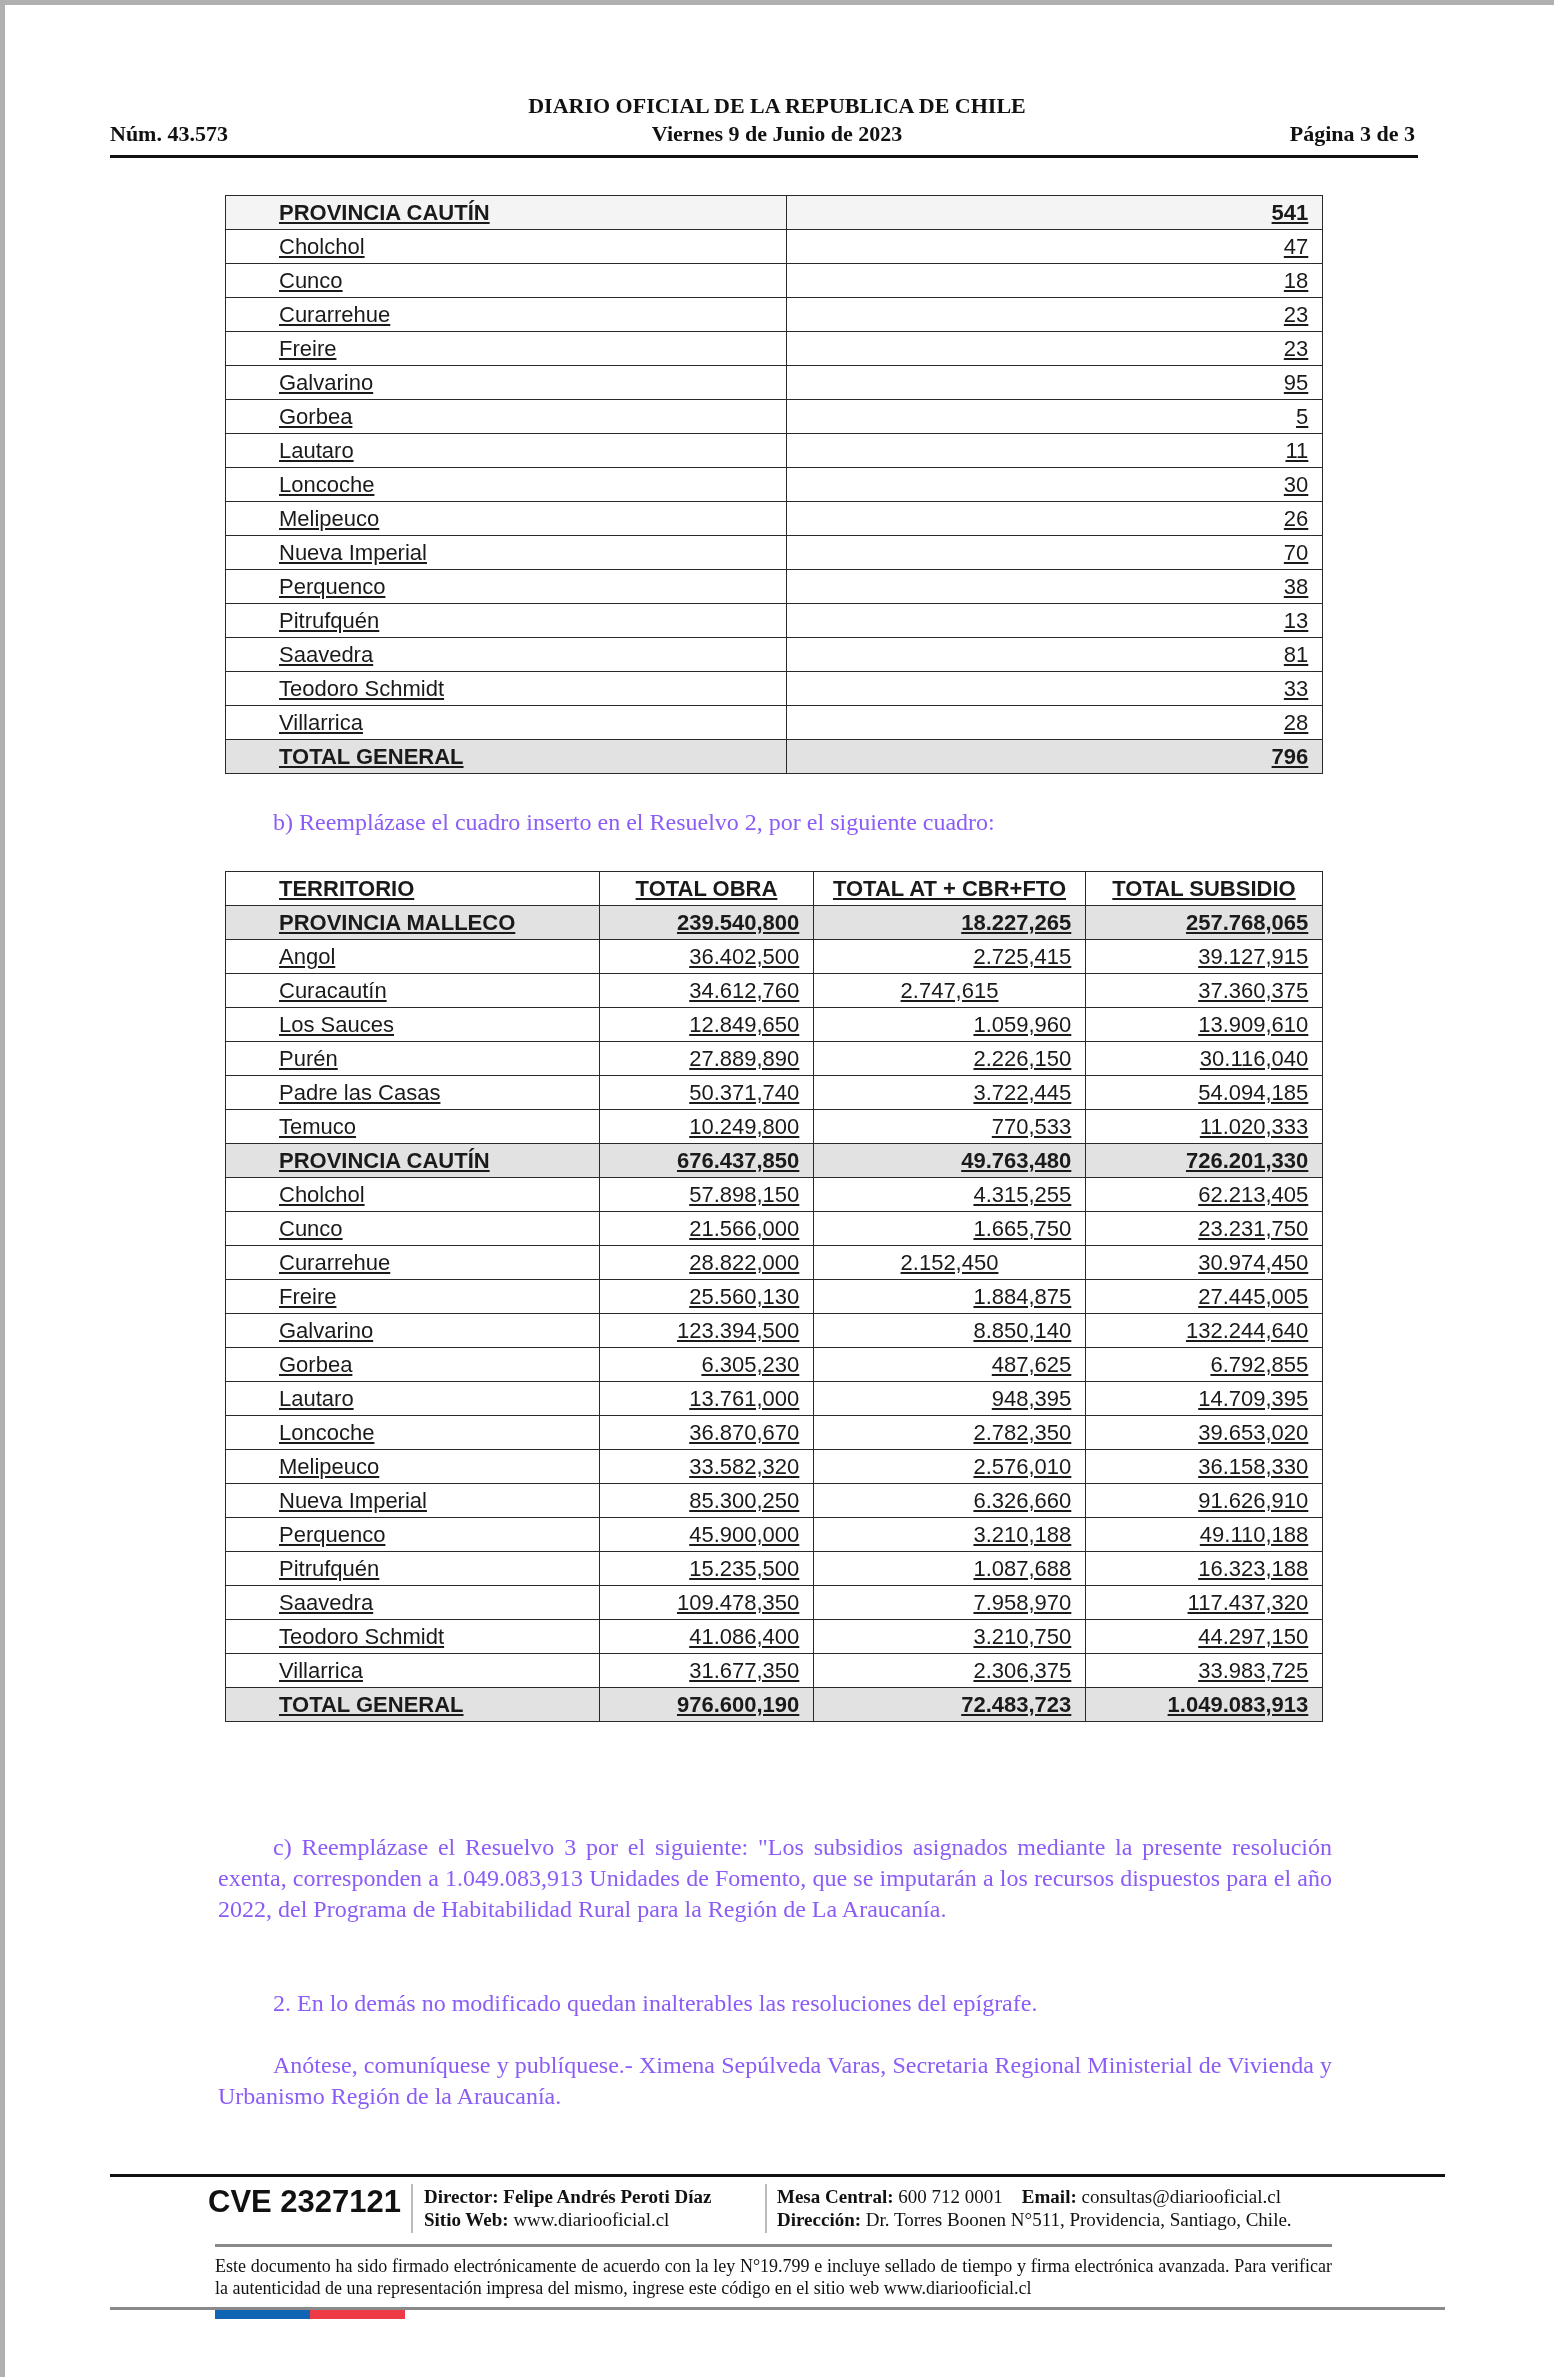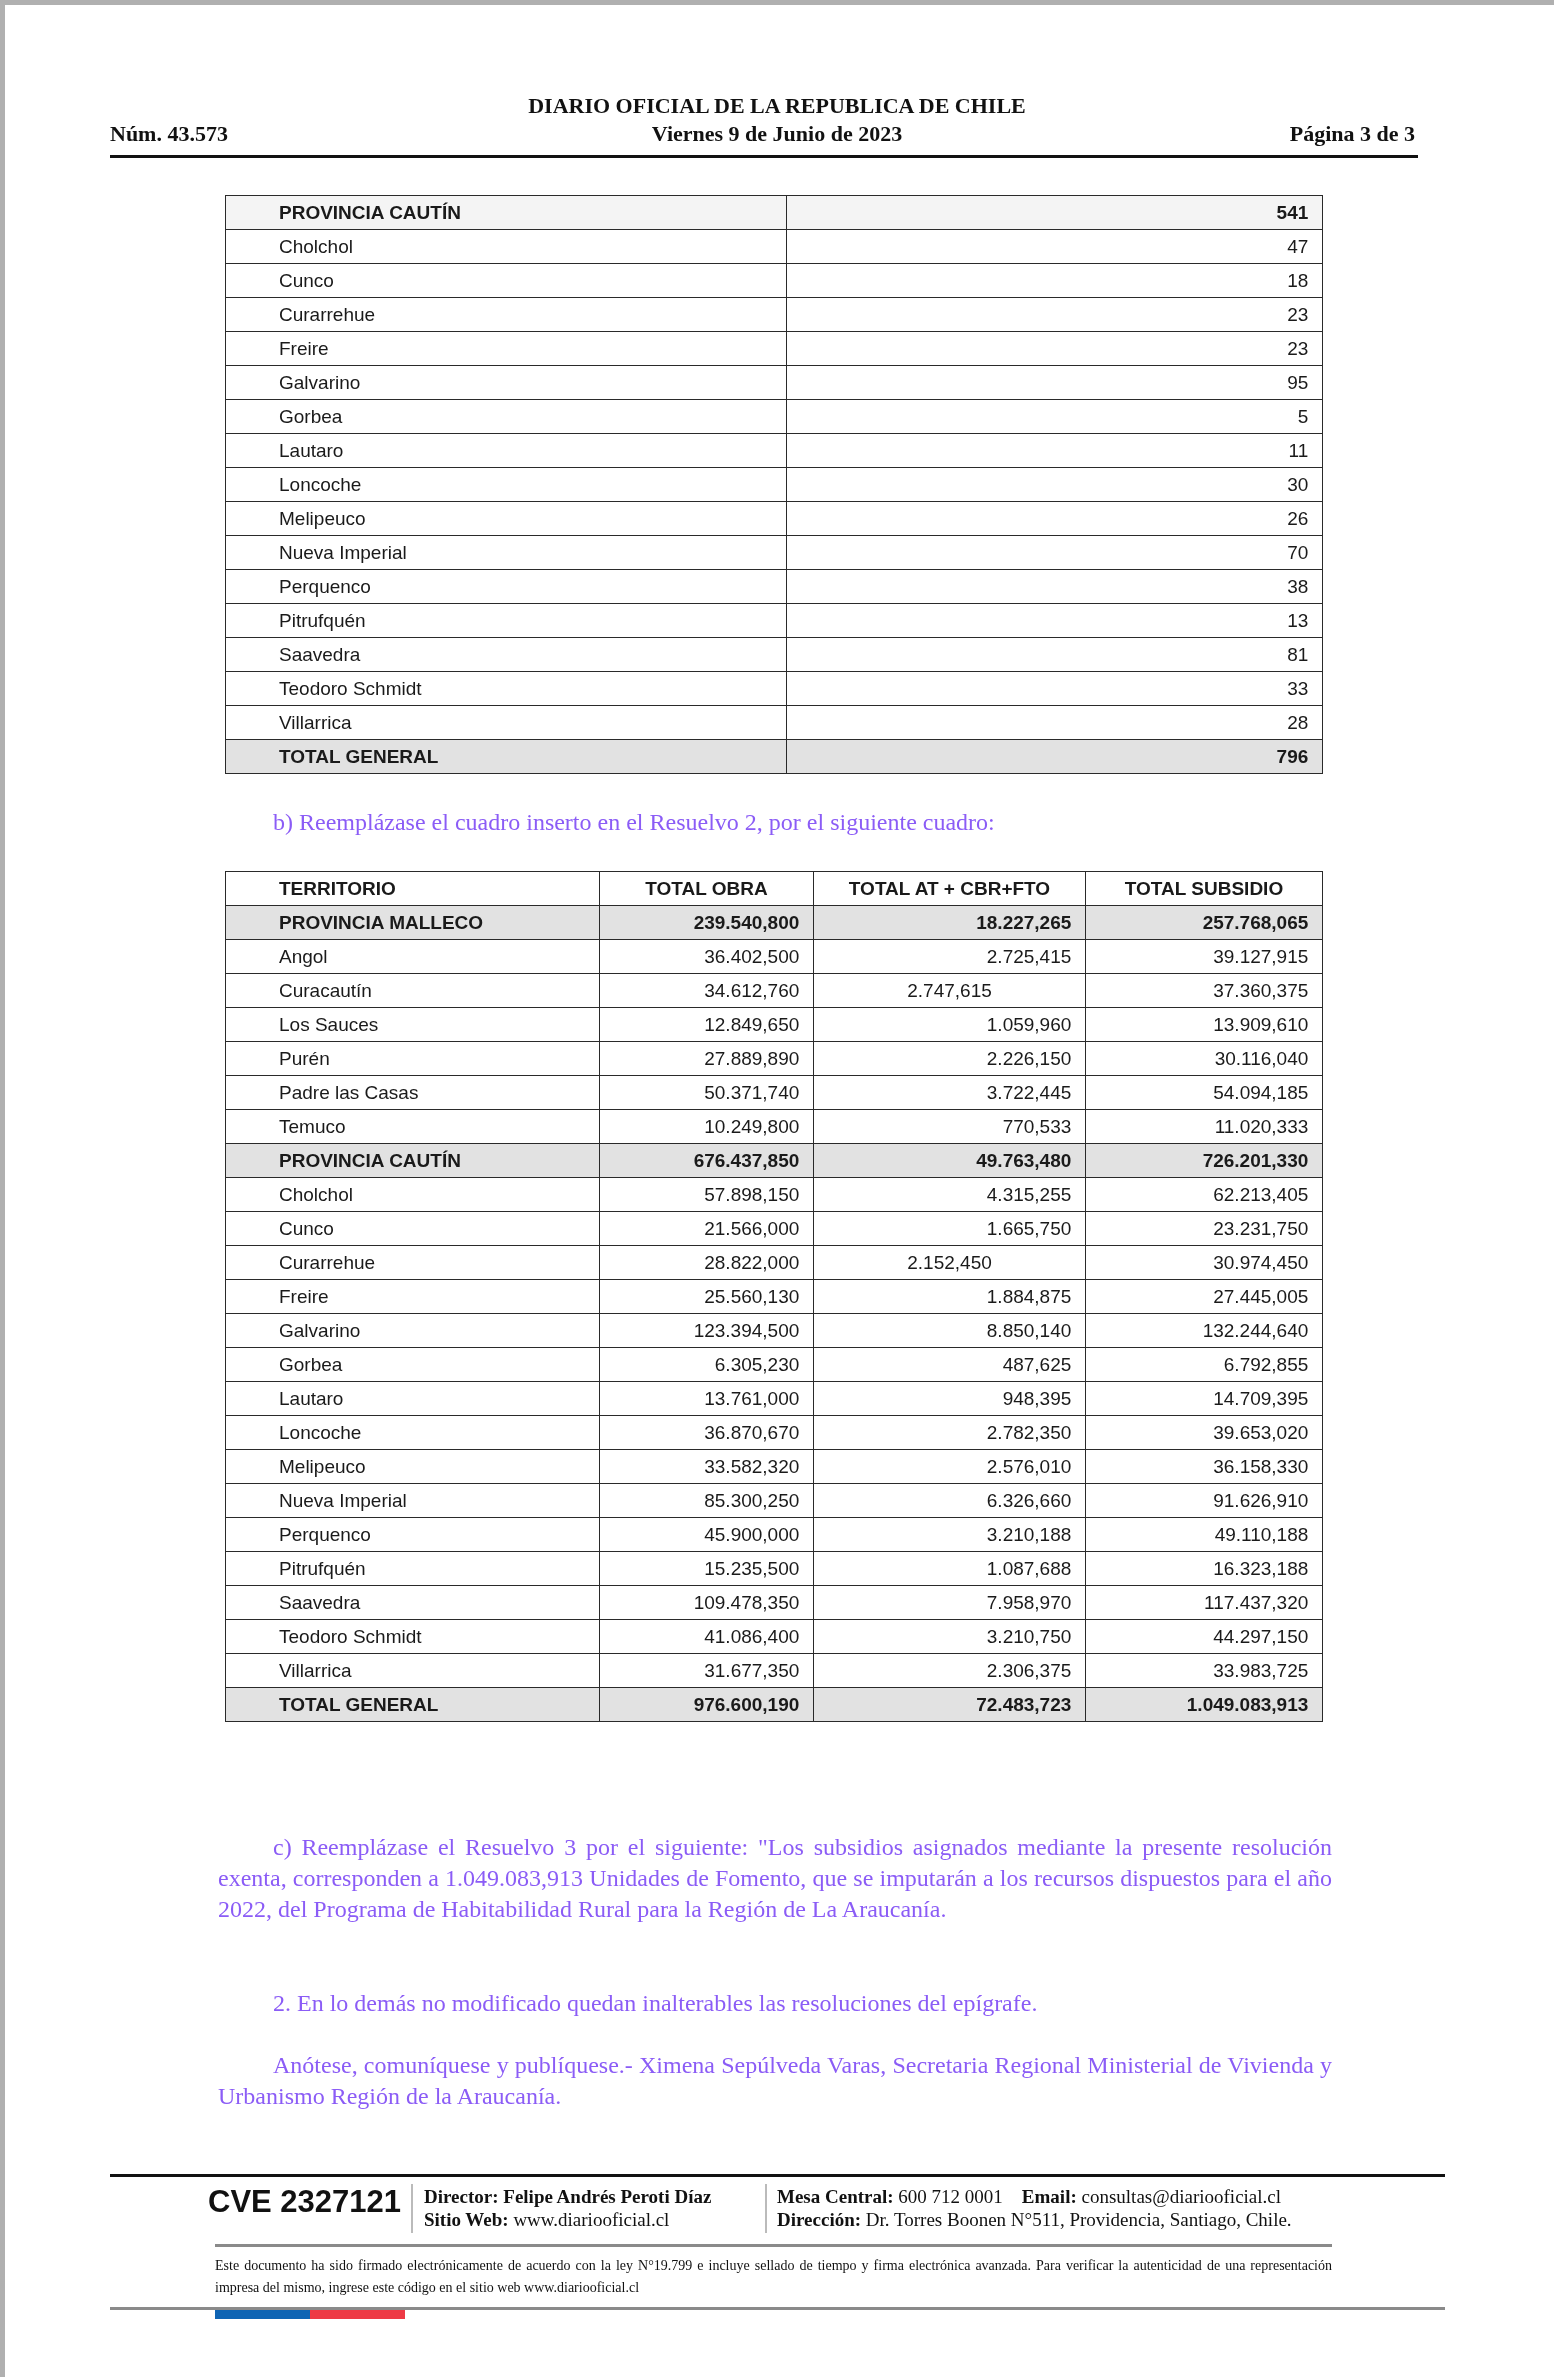--- a/index.html
+++ b/index.html
@@ -7,21 +7,21 @@
   .page-border-top { position:absolute; left:0; top:0; width:1554px; height:4.6px; background:#b0b0b0; }
   .page-border-left { position:absolute; left:0; top:0; width:4.6px; height:2377px; background:#b0b0b0; }
 
   .hdr { position:absolute; font-family:"Liberation Serif", serif; font-weight:bold; font-size:22px; color:#111; }
   .hdr-title { left:0; width:1554px; text-align:center; top:93px; }
   .hdr-num { left:110px; top:121px; }
   .hdr-date { left:0; width:1554px; text-align:center; top:121px; }
   .hdr-page { right:139px; top:121px; }
   .hdr-rule { position:absolute; left:110px; top:155px; width:1308px; height:2.7px; background:#111; }
 
-  table.t { position:absolute; border-collapse:collapse; font-family:"Liberation Sans", sans-serif; font-size:19px; color:#1a1a1a; table-layout:fixed; }
+  table.t { position:absolute; border-collapse:collapse; font-family:"Liberation Sans", sans-serif; font-size:22px; color:#1a1a1a; table-layout:fixed;text-decoration:underline; }
   table.t td { border:1.8px solid #2a2a2a; padding:0 13.7px; height:31px; line-height:31px; white-space:nowrap; overflow:hidden; }
   table.t td.name { padding-left:53px; }
   table.t td.num { text-align:right; }
   table.t tr.shade td { background:#e2e2e2; font-weight:bold; }
   table.t tr.head td { font-weight:bold; text-align:center; }
   table.t tr.head td.name { text-align:left; }
   #t1 { left:225px; top:195px; width:1097px; }
   #t1 tr.first td { background:#f4f4f4; font-weight:bold; }
   #t2 { left:225px; top:871px; width:1097px; }
 
@@ -34,21 +34,21 @@
 
   .ft-rule-top { position:absolute; left:110px; top:2174px; width:1335px; height:2.7px; background:#111; }
   .ft-cve { position:absolute; left:208px; top:2184px; font-family:"Liberation Sans", sans-serif; font-weight:bold; font-size:31px; color:#111; }
   .ft-vsep1 { position:absolute; left:411px; top:2184px; width:1.8px; height:49px; background:#bbb; }
   .ft-vsep2 { position:absolute; left:765px; top:2184px; width:1.8px; height:49px; background:#bbb; }
   .ft-col { position:absolute; font-family:"Liberation Serif", serif; font-size:19px; line-height:23px; color:#111; }
   .ft-col b { font-weight:bold; }
   .ft-c1 { left:424px; top:2185px; }
   .ft-c2 { left:777px; top:2185px; }
   .ft-rule-mid { position:absolute; left:215px; top:2244px; width:1117px; height:2.7px; background:#8a8a8a; }
-  .ft-disc { position:absolute; left:215px; top:2255px; width:1117px; font-family:"Liberation Serif", serif; font-size:14px; line-height:22px; color:#111; text-align:justify; }
+  .ft-disc { position:absolute; left:215px; top:2255px; width:1117px; font-family:"Liberation Serif", serif; font-size:18px; line-height:22px; color:#111; text-align:justify; }
   .ft-rule-bot { position:absolute; left:110px; top:2307px; width:1335px; height:2.7px; background:#8a8a8a; }
   .flag-blue { position:absolute; left:215px; top:2310px; width:95px; height:9.1px; background:#0f64b4; }
   .flag-red { position:absolute; left:310px; top:2310px; width:95px; height:9.1px; background:#ee3a45; }
 </style>
 </head>
 <body>
 
 <div class="page-border-top"></div>
 <div class="page-border-left"></div>
 

